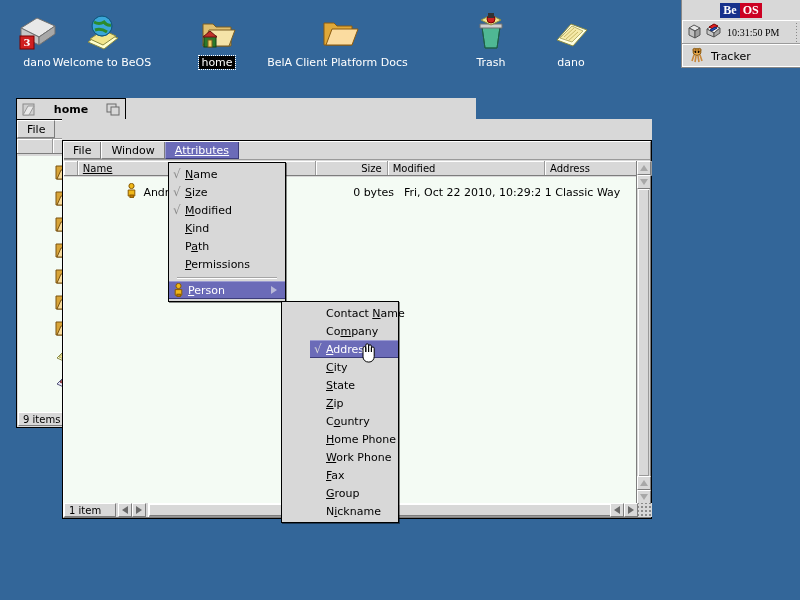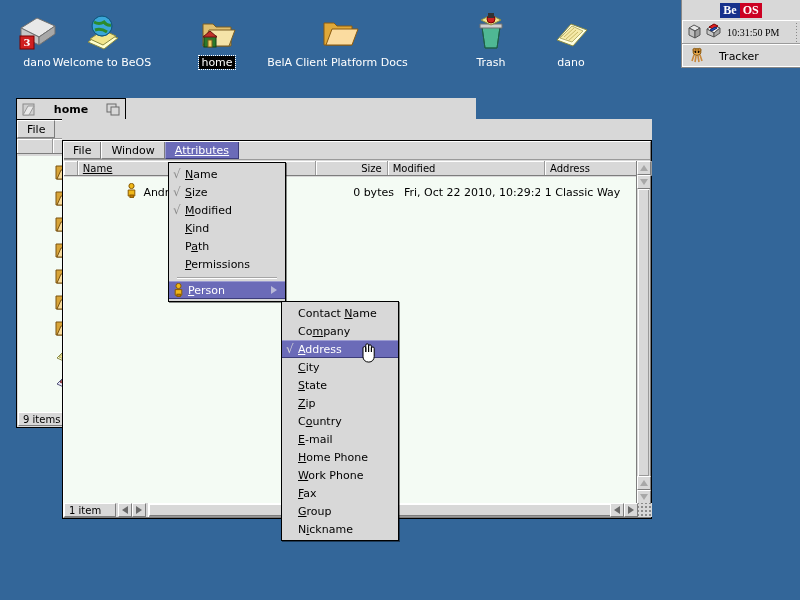--- a/index.html
+++ b/index.html
@@ -76,21 +76,21 @@
     border-top: 1px solid #ffffff;
     border-bottom: 1px solid #9a9a9a;
     font-size: 10px;
     color: #000;
   }
   #deskbar .clock-row .time { margin-left: 2px; letter-spacing: 0px; font-family: Liberation Serif, serif; }
   #deskbar .tracker-row {
     height: 22px;
     display: flex;
     align-items: center;
-    gap: 14px;
+    gap: 6px;
     padding: 0 4px 0 7px;
     border-top: 1px solid #ffffff;
     font-size: 11px;
     color: #000;
   }
   .dotcol { position:absolute; right:2px; top:22px; height:20px; width:3px;
             background-image: radial-gradient(#888 30%, transparent 31%);
             background-size: 3px 3px; }
 
   
@@ -629,21 +629,21 @@
               <circle cx="5.5" cy="3" r="2.6" fill="#f0b818" stroke="#8a5a00"></circle>
               <path d="M2.2 6.6 h6.6 v5.6 h-6.6 z" fill="#f0b818" stroke="#8a5a00"></path>
               <rect x="4" y="11.2" width="3.4" height="2.4" fill="#c07800" stroke="#8a5a00"></rect>
             </svg></span>
           <span class="txt"><u>P</u>erson</span>
           <span class="submark"></span>
         </div>
       </div>
   </div>
 
-  <div class="menu" style="left:281px; top:301px; width:118px;">
+  <div class="menu" style="left:281px; top:301px; width:118px;padding-left:28px;">
     <div id="person-menu-items">
         <div class="row">
           <span class="chk"></span>
           <span class="txt">Contact <u>N</u>ame</span>
         </div>
         <div class="row">
           <span class="chk"></span>
           <span class="txt">Co<u>m</u>pany</span>
         </div>
         <div class="row sel">
@@ -658,24 +658,20 @@
           <span class="chk"></span>
           <span class="txt"><u>S</u>tate</span>
         </div>
         <div class="row">
           <span class="chk"></span>
           <span class="txt"><u>Z</u>ip</span>
         </div>
         <div class="row">
           <span class="chk"></span>
           <span class="txt">C<u>o</u>untry</span>
-        </div>
-        <div class="row">
-          <span class="chk"></span>
-          <span class="txt"><u>E</u>-mail</span>
         </div>
         <div class="row">
           <span class="chk"></span>
           <span class="txt"><u>H</u>ome Phone</span>
         </div>
         <div class="row">
           <span class="chk"></span>
           <span class="txt"><u>W</u>ork Phone</span>
         </div>
         <div class="row">

